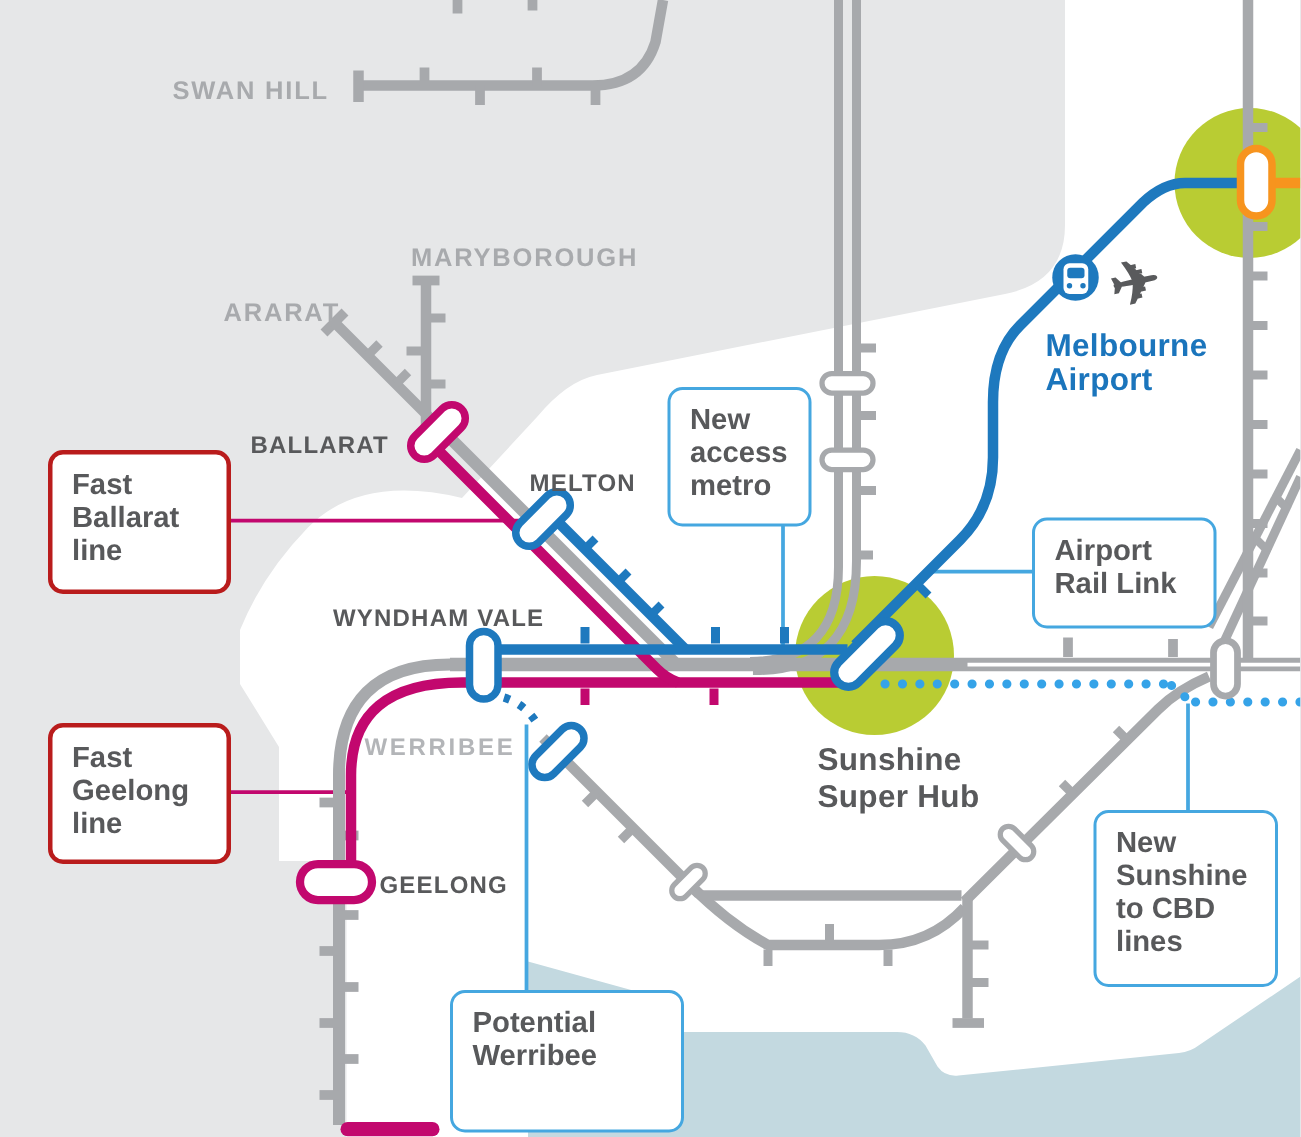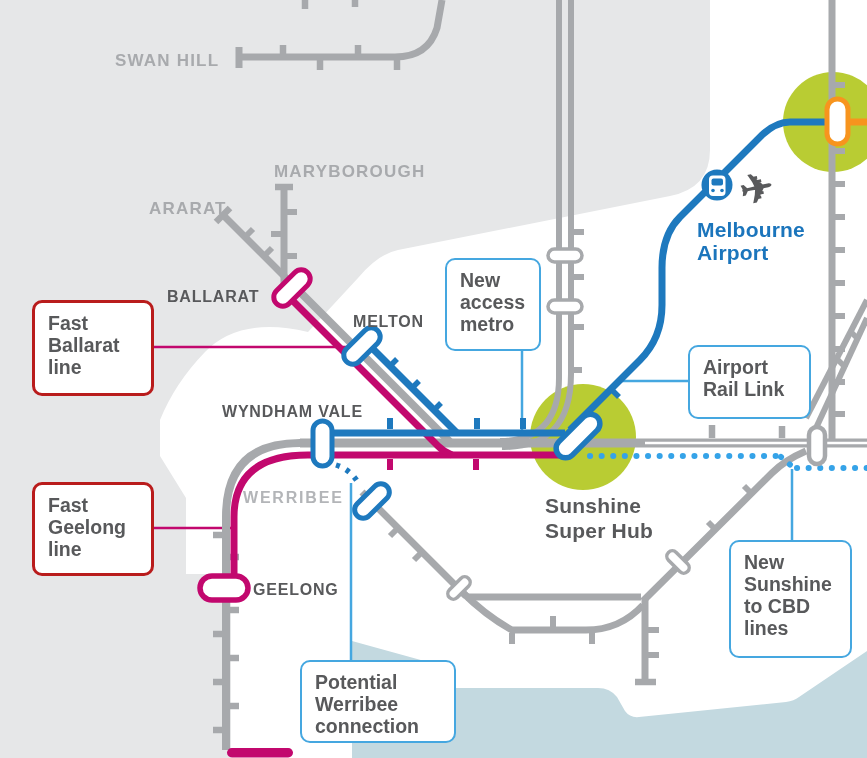--- a/index.html
+++ b/index.html
@@ -207,18 +207,17 @@
 <div class="callout bl" style="left:688px;top:345px;width:123px;height:74px">
   <div>Airport</div>
   <div>Rail Link</div>
 </div>
 <div class="callout bl" style="left:729px;top:540px;width:123px;height:118px">
   <div>New</div>
   <div>Sunshine</div>
   <div>to CBD</div>
   <div>lines</div>
 </div>
-<div class="callout bl" style="left:300px;top:660px;width:156px;height:83px">
+<div class="callout bl" style="left:300px;top:660px;width:156px;height:95px">
   <div>Potential</div>
   <div>Werribee</div>
-  <div>connection</div>
 </div>
 </div>
 
 </body></html>

